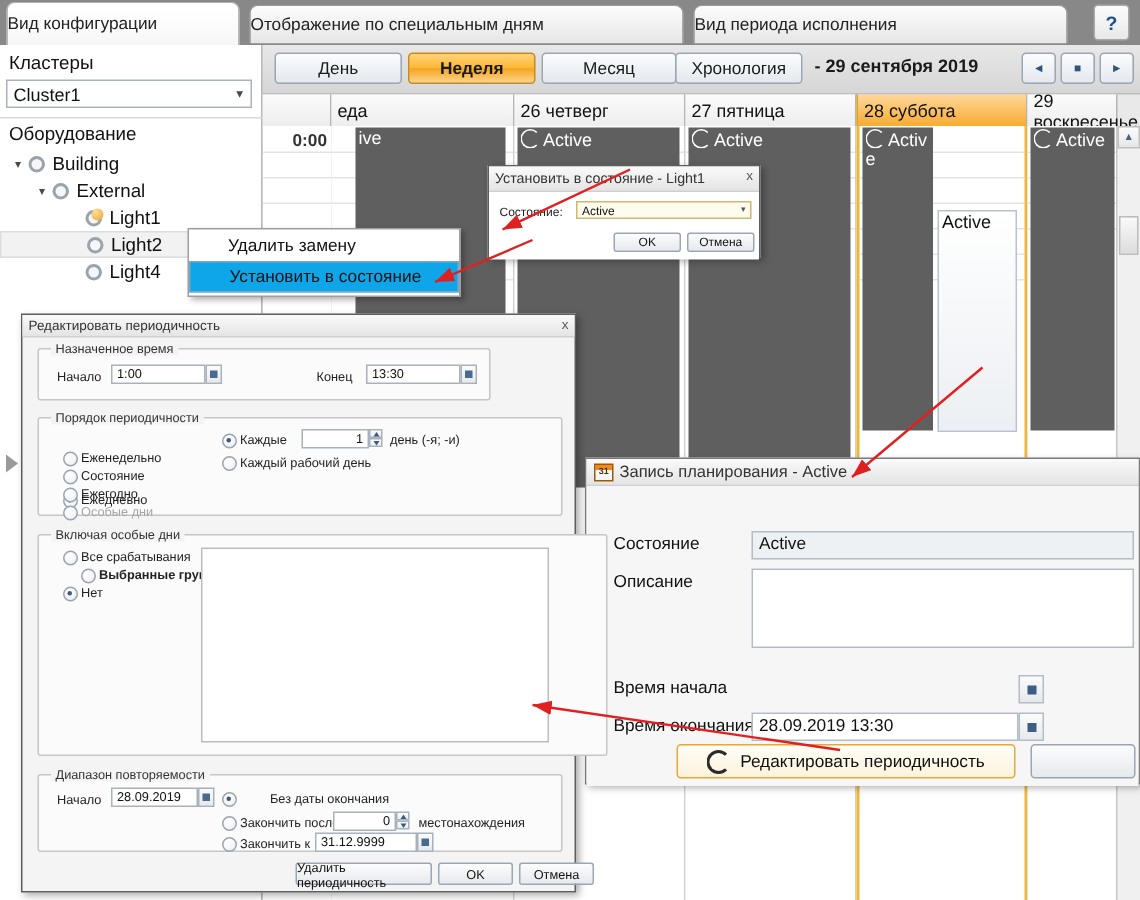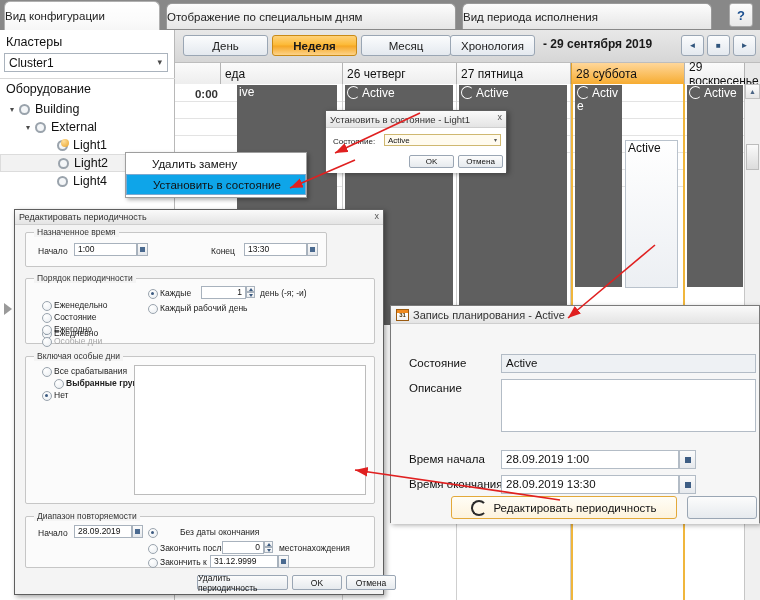--- a/index.html
+++ b/index.html
@@ -445,23 +445,20 @@
     <div class="sfield ro" style="left:110px;top:30px;width:255px;height:19px;">
       <span>Active</span>
     </div>
 
     <div class="sl" style="left:18px;top:58px;">Описание</div>
     <div class="sfield" style="left:110px;top:55px;width:255px;height:53px;">
       <span></span>
     </div>
 
     <div class="sl" style="left:18px;top:129px;">Время начала</div>
-    <div class="sfield" style="left:110px;top:126px;width:178px;height:19px;">
-      <span>28.09.2019 1:00</span>
-    </div>
     <div class="pickbtn" style="left:288px;top:126px;">
         <i></i>
       </div>
 
     <div class="sl" style="left:18px;top:154px;">Время окончания</div>
     <div class="sfield" style="left:110px;top:151px;width:178px;height:19px;">
       <span>28.09.2019 13:30</span>
     </div>
     <div class="pickbtn" style="left:288px;top:151px;">
         <i></i>
@@ -508,21 +505,21 @@
     <span class="upd u" style="left:220px;top:7px;">
         <i></i>
       </span>
     <span class="upd d" style="left:220px;top:13px;">
         <i></i>
       </span>
     <span class="fl" style="left:234px;top:9px;">день (-я; -и)</span>
     <span class="rb" style="left:122px;top:24px;">Каждый рабочий день</span>
   </div>
 
-  <div class="grp" style="left:10px;top:146px;width:350px;height:148px;">
+  <div class="grp" style="left:10px;top:146px;width:380px;height:148px;">
     <span class="grp-cap">Включая особые дни</span>
     <span class="rb" style="left:16px;top:9px;">Все срабатывания</span>
     <span class="rb" style="left:28px;top:21px;font-weight:bold;">Выбранные группы</span>
     <span class="rb on" style="left:16px;top:33px;">Нет</span>
     <div class="listbox" style="left:108px;top:8px;width:232px;height:130px;"></div>
   </div>
 
   <div class="grp" style="left:10px;top:306px;width:350px;height:52px;">
     <span class="grp-cap">Диапазон повторяемости</span>
     <span class="fl" style="left:12px;top:11px;">Начало</span>

